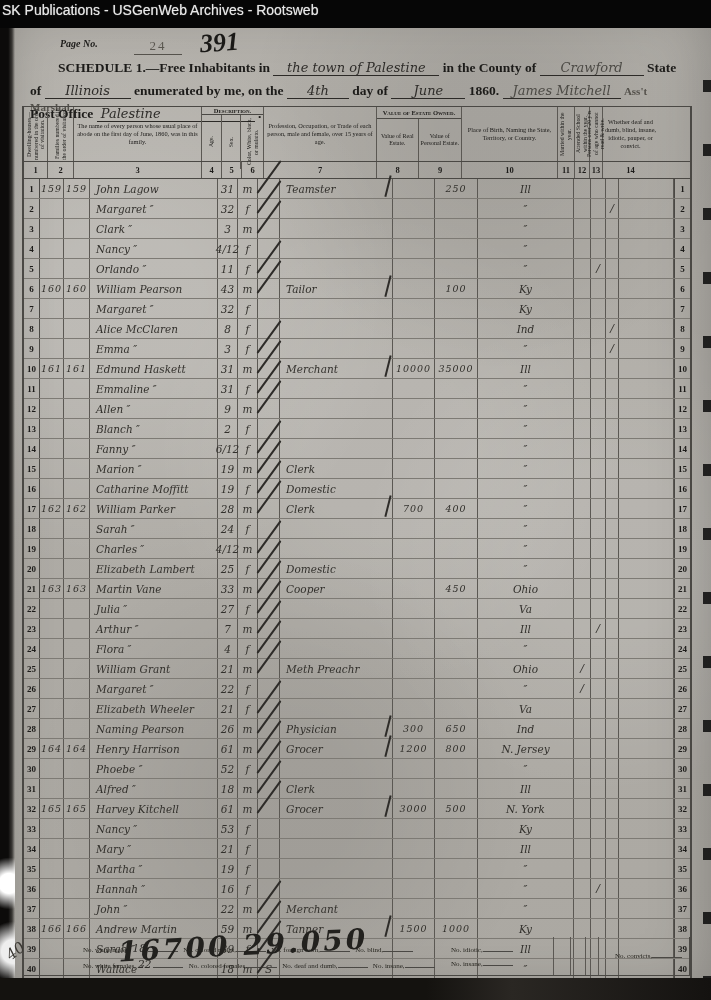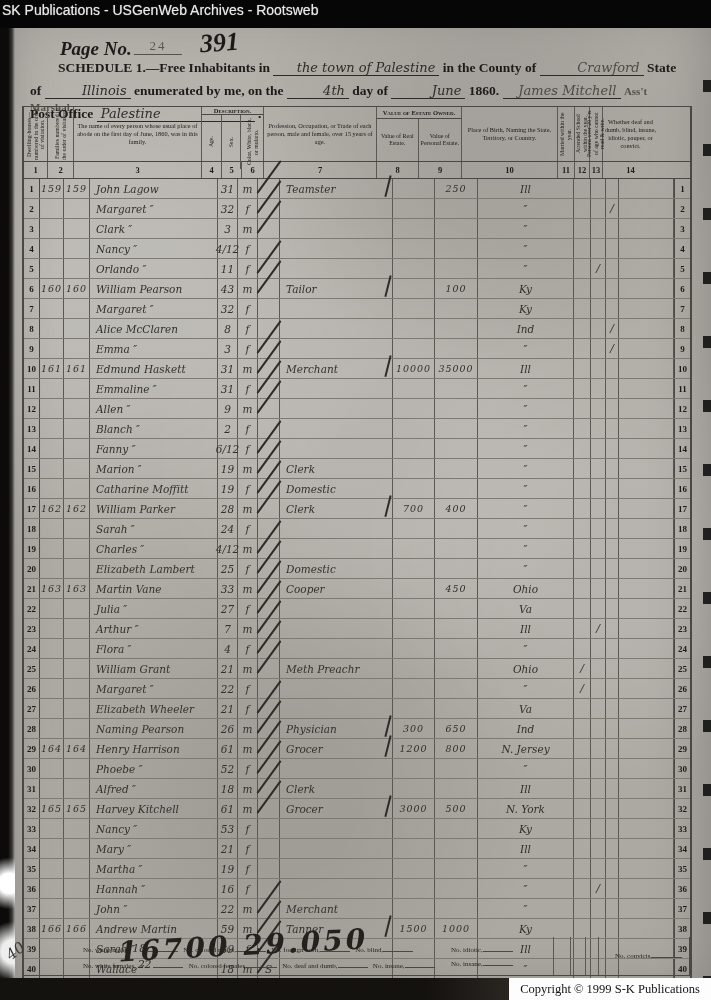--- a/index.html
+++ b/index.html
@@ -23,26 +23,26 @@
       radial-gradient(circle at 90% 95%, #eee 0 12px, transparent 30px),
       linear-gradient(90deg,#0c0b0a 55%, #3a3835 80%, transparent 100%);}
   .edgeR{position:absolute;right:0;top:28px;width:8px;height:950px;background:
       repeating-linear-gradient(180deg, transparent 0 52px, rgba(10,10,10,.85) 52px 64px);}
   .bottombar{position:absolute;left:0;bottom:0;width:711px;height:22px;background:linear-gradient(90deg,#14120f 60%,#2a2723 72%,#141210 100%);}
   .copyright{position:absolute;right:0;bottom:0;width:202px;height:22px;background:#fdfdfd;
     display:flex;align-items:center;justify-content:center;font-size:12.5px;color:#111;}
   
   .hdr{position:absolute;left:22px;top:30px;width:668px;}
   .pageline{position:relative;height:30px;}
-  .pagelabel{font-style:italic;font-weight:bold;font-size:19px;position:absolute;left:38px;top:8px;}
+  .pagelabel{font-style:italic;font-weight:bold;font-size:10px;position:absolute;left:38px;top:8px;}
   .pagestamp{position:absolute;left:112px;top:8px;font-size:13px;color:#5a5750;letter-spacing:2px;border-bottom:1px solid #55524c;width:48px;text-align:center;}
   .pagehand{position:absolute;left:178px;top:-2px;font-size:26px;font-weight:bold;font-style:italic;color:#1a1917;transform:rotate(-4deg);}
   .schedline{position:relative;height:23px;font-size:13.5px;}
   .b{font-weight:bold;font-family:Liberation Serif, serif;}
-  .fill{display:inline-block;border-bottom:1px solid #2c2a27;text-align:right;
+  .fill{display:inline-block;border-bottom:1px solid #2c2a27;text-align:center;
     font-style:italic;font-size:13px;color:#2e2c29;padding:0 4px;}
   .hw, .fill{font-family:"DejaVu Serif",serif;}
   .small-cap{font-weight:bold;font-size:11px;}
   
   .tbl{position:absolute;left:22px;top:106px;width:666px;}
   .frame{border:1.5px solid #4a4844;}
   .hrow{display:flex;height:54px;border-bottom:1px solid #4a4844;}
   .numrow{display:flex;height:16px;border-bottom:1.5px solid #4a4844;font-weight:bold;font-size:8.5px;}
   .numrow .c{display:flex;align-items:center;justify-content:center;}
   .trow{display:flex;height:19px;position:relative;}
@@ -1013,15 +1013,14 @@
       <span>No. convicts,</span><span class="ul"></span>
     </div>
     <div class="bigtotals">16700 29.050</div>
   </div>
 
   <div class="marginhand">40</div>
 
   <div class="edgeL"></div>
   <div class="edgeR"></div>
   <div class="bottombar"></div>
-  <div class="copyright">Copyright © 1999 S-K Publications</div>
 
 </div>
 
 </body></html>

